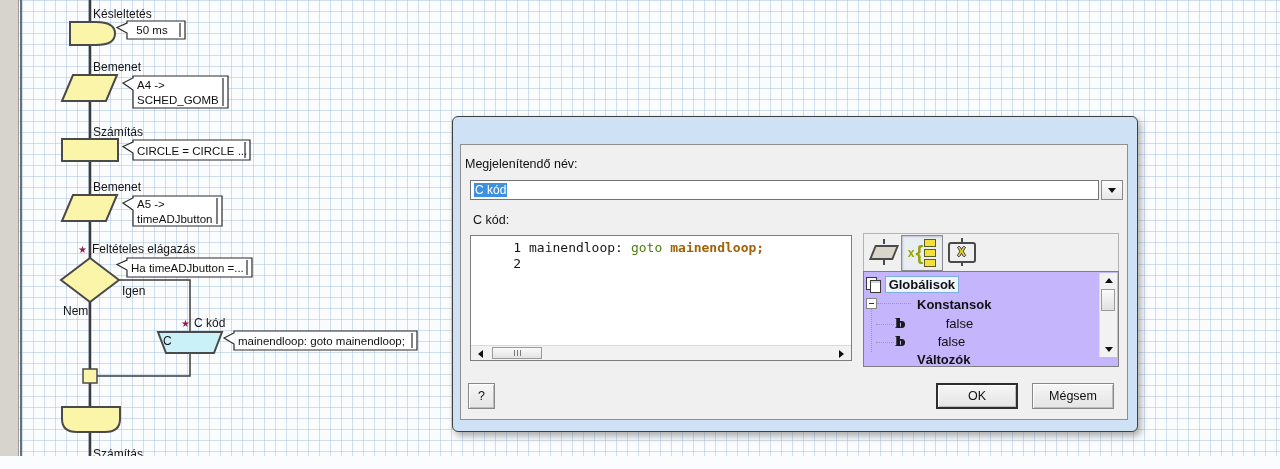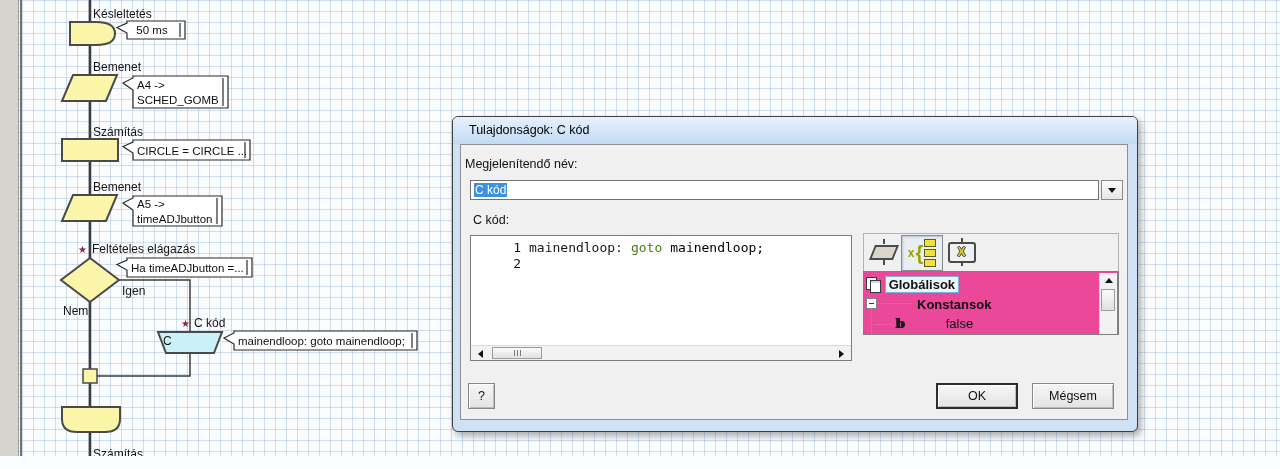--- a/index.html
+++ b/index.html
@@ -42,21 +42,21 @@
   .tri-right{width:0;height:0;border-top:4px solid transparent;border-bottom:4px solid transparent;border-left:5px solid #111;}
 
   
   .code-editor{position:absolute;left:9px;top:90px;width:382px;height:126px;background:#fff;border:1px solid #7d7d7d;
     box-sizing:border-box;overflow:hidden;}
   .code-line{position:absolute;left:0;width:100%;height:16px;font-family:"DejaVu Sans Mono",monospace;font-size:13px;line-height:16px;}
   .ln{position:absolute;left:0;width:50px;text-align:right;color:#161616;}
   .code-text{position:absolute;left:58px;white-space:pre;color:#161616;}
   .tok{margin-right:8px;}
   .tok-kw{color:#4d7c0f;}
-  .tok-tail{color:#000000;}
+  .tok-tail{color:#a16207;font-weight:bold;}
   .hscroll{position:absolute;left:0;bottom:0;width:100%;height:15px;background:#f2f2f2;border-top:1px solid #dadada;box-sizing:border-box;}
   .hs-btn{position:absolute;top:2px;width:13px;height:11px;display:flex;align-items:center;justify-content:center;}
   .hs-thumb{position:absolute;left:21px;top:1px;width:50px;height:12px;background:linear-gradient(#fafafa,#e2e2e2);
     border:1px solid #9b9b9b;box-sizing:border-box;display:flex;align-items:center;justify-content:center;gap:2px;}
   .grip{width:1px;height:6px;background:#7a7a7a;}
 
   
   .right-panel{position:absolute;left:402px;top:88px;width:256px;height:128px;}
   .tb-area{position:absolute;left:0;top:0;width:256px;height:38px;border:1px solid #b4b4b4;border-bottom:none;background:#f0f0f0;box-sizing:border-box;}
   .tb-btn{position:absolute;display:flex;align-items:center;justify-content:center;}
@@ -64,21 +64,21 @@
   .icon-para{width:20px;height:11px;border:2px solid #4a4a4a;background:#d9d5c9;transform:skewX(-22deg);}
   .icon-stub{position:absolute;width:2px;height:5px;background:#4a4a4a;left:50%;margin-left:-1px;}
   .icon-vars{display:flex;align-items:center;}
   .icon-vars .x{font-size:12px;font-weight:bold;color:#9aa400;margin-right:1px;}
   .icon-vars .brace{font-size:20px;font-weight:bold;color:#9aa400;line-height:18px;margin-right:1px;}
   .vstack{display:flex;flex-direction:column;gap:2px;}
   .vstack .cell{width:10px;height:6px;background:#f2e13c;border:1px solid #5c5c20;}
   .icon-xbox{width:24px;height:17px;border:2px solid #4a4a4a;border-radius:3px;display:flex;align-items:center;justify-content:center;
     font-size:12px;font-weight:bold;color:#e3cf35;text-shadow:1px 0 #4a4a4a,-1px 0 #4a4a4a,0 1px #4a4a4a,0 -1px #4a4a4a;}
 
-  .tree-box{position:absolute;left:0;top:38px;width:256px;height:64px;background:#ec4899;border:1px solid #7f7f7f;box-sizing:border-box;overflow:hidden;}
+  .tree-box{position:absolute;left:0;top:38px;width:256px;height:96px;background:#c4b5fd;border:1px solid #7f7f7f;box-sizing:border-box;overflow:hidden;}
   .tree-row{position:absolute;height:18px;font-size:13px;line-height:18px;color:#111;white-space:nowrap;}
   .bold{font-weight:bold;}
   .focus-box{border:1px solid #7daee0;background:#eef5fd;padding:0 3px;}
   .icon-copy{position:relative;width:15px;height:15px;display:inline-block;}
   .icon-copy .back{position:absolute;left:0;top:0;width:9px;height:11px;border:1px solid #3a3a3a;background:#fff;}
   .icon-copy .front{position:absolute;left:4px;top:3px;width:9px;height:11px;border:1px solid #3a3a3a;background:#fff;
     box-shadow:inset 0 2px 0 #cfd8e8;}
   .expander{position:absolute;width:11px;height:11px;border:1px solid #848484;background:#fff;box-sizing:border-box;}
   .expander .minus{position:absolute;left:2px;top:4px;width:5px;height:1px;background:#333;}
   .dotline-v{position:absolute;border-left:1px dotted #9a9a9a;}
@@ -166,23 +166,20 @@
       <path d="M62,407 H120 V419 Q120,432 105,432 H77 Q62,432 62,419 Z" fill="#fbf5aa" stroke="#4a4a4a" stroke-width="2"></path>
 
       <text class="flow-label" x="93" y="458">Számítás</text>
     </svg>
   </div>
 
   <div class="left-strip"></div>
   <div class="page-edge"></div>
 
   <div class="dialog">
-    <div class="title-bar">
-      <span>Tulajdonságok: C kód</span>
-    </div>
     <div class="dialog-body">
 
       <div class="dlg-label" style="left:4px;top:12px;">Megjelenítendő név:</div>
       <div class="name-input">
         <span class="sel-text">C kód</span>
       </div>
       <div class="drop-btn">
         <span class="tri-down"></span>
       </div>
 

